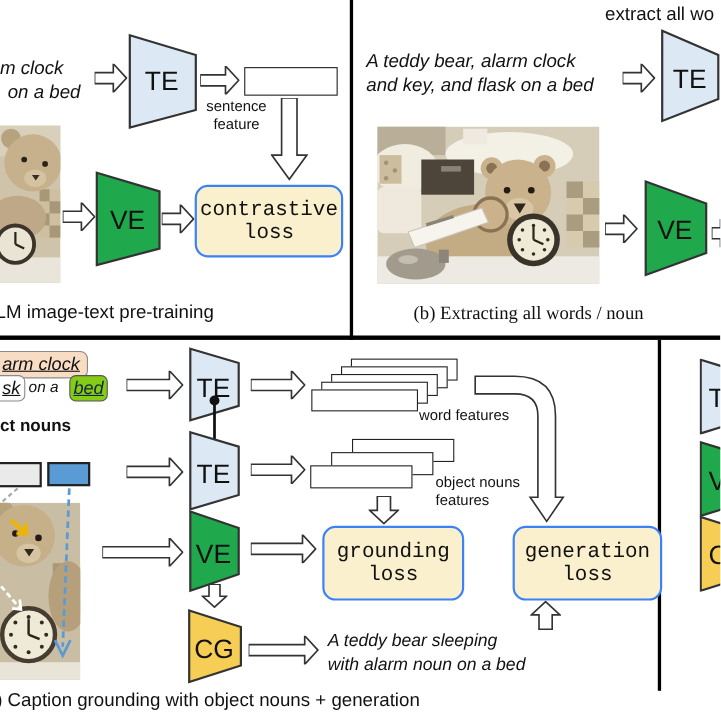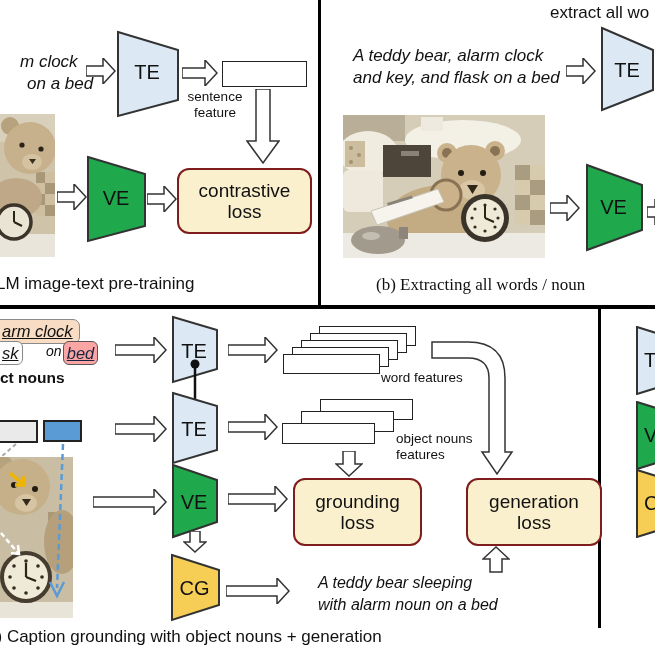--- a/index.html
+++ b/index.html
@@ -1,26 +1,26 @@
 <!DOCTYPE html>
 <html><head>
 <meta charset="utf-8">
 <style>
   html,body{margin:0;padding:0;background:#fff;}
   #fig{position:relative;width:655px;height:655px;background:#fff;overflow:hidden;
        font-family:"Liberation Sans",sans-serif;color:#111;}
   .abs{position:absolute;}
   .pre{white-space:pre-line;}
-  .it{font-style:italic;padding-left:20px;}
+  .it{font-style:italic;}
   .cap{font-size:17px;color:#111;}
   .small-lbl{font-size:13.5px;line-height:1.22;color:#111;}
-  .trap-lbl{font-size:20px;text-align:center;color:#111;}
-  .loss-box{background:#fbf0cd;border:2px solid #7f1d1d;border-radius:12px;
+  .trap-lbl{font-size:24px;text-align:center;color:#111;}
+  .loss-box{background:#fbf0cd;border:2px solid #3b82f6;border-radius:12px;
             display:flex;align-items:center;justify-content:center;text-align:center;
-            font-size:19px;line-height:1.12;color:#111;}
+            font-size:19px;line-height:1.12;color:#111;font-family:Liberation Mono, monospace;}
   .feat-rect{position:absolute;background:#fff;border:1.5px solid #222;box-sizing:border-box;}
   .divider{position:absolute;background:#000;}
   .hl{position:absolute;box-sizing:border-box;display:flex;align-items:center;
       font-style:italic;font-size:16.5px;}
   .hl u, .it u{}
   svg{display:block;}
 </style>
 </head>
 <body>
 
@@ -171,25 +171,25 @@
   <div class="divider" style="left:0;top:305px;width:655px;height:4px;"></div>
   <div class="divider" style="left:598px;top:309px;width:3px;height:319px;"></div>
 
   <div class="hl" style="left:-18px;top:319px;width:98px;height:25px;background:#f8dcc3;border:1px solid #8a8a8a;border-radius:7px;padding-left:19px;">
     <u>arm clock</u>
   </div>
   <div class="hl" style="left:-8px;top:341px;width:31px;height:24px;background:#fdfdfd;border:1px solid #8a8a8a;border-radius:6px;padding-left:9px;">
     <u>sk</u>
   </div>
   <div class="abs it" style="left:26px;top:343px;font-size:14px;">on a</div>
-  <div class="hl" style="left:63px;top:341px;width:35px;height:24px;background:#fca5a5;border:1px solid #555;border-radius:6px;justify-content:center;color:#15253f;">
+  <div class="hl" style="left:63px;top:341px;width:35px;height:24px;background:#84cc16;border:1px solid #555;border-radius:6px;justify-content:center;color:#15253f;">
     <u>bed</u>
   </div>
 
-  <div class="abs" style="left:0;top:369px;font-size:15.5px;font-weight:bold;">ct nouns</div>
+  <div class="abs" style="left:0;top:379px;font-size:15.5px;font-weight:bold;">ct nouns</div>
 
   <div class="abs" style="left:-6px;top:420px;width:44px;height:23px;background:#eaeaea;border:2px solid #222;box-sizing:border-box;"></div>
   <div class="abs" style="left:43px;top:420px;width:39px;height:22px;background:#5b9bd5;border:2px solid #222;box-sizing:border-box;"></div>
 
   <svg class="abs" style="left:0;top:443px;" width="22" height="16">
     <line x1="16" y1="1" x2="1" y2="14" stroke="#aaa" stroke-width="2" stroke-dasharray="4,3"></line>
   </svg>
 
   <svg class="abs" style="left:0;top:457px;" width="73" height="161">
     <rect x="0" y="0" width="73" height="161" fill="#c9bda4"></rect>

